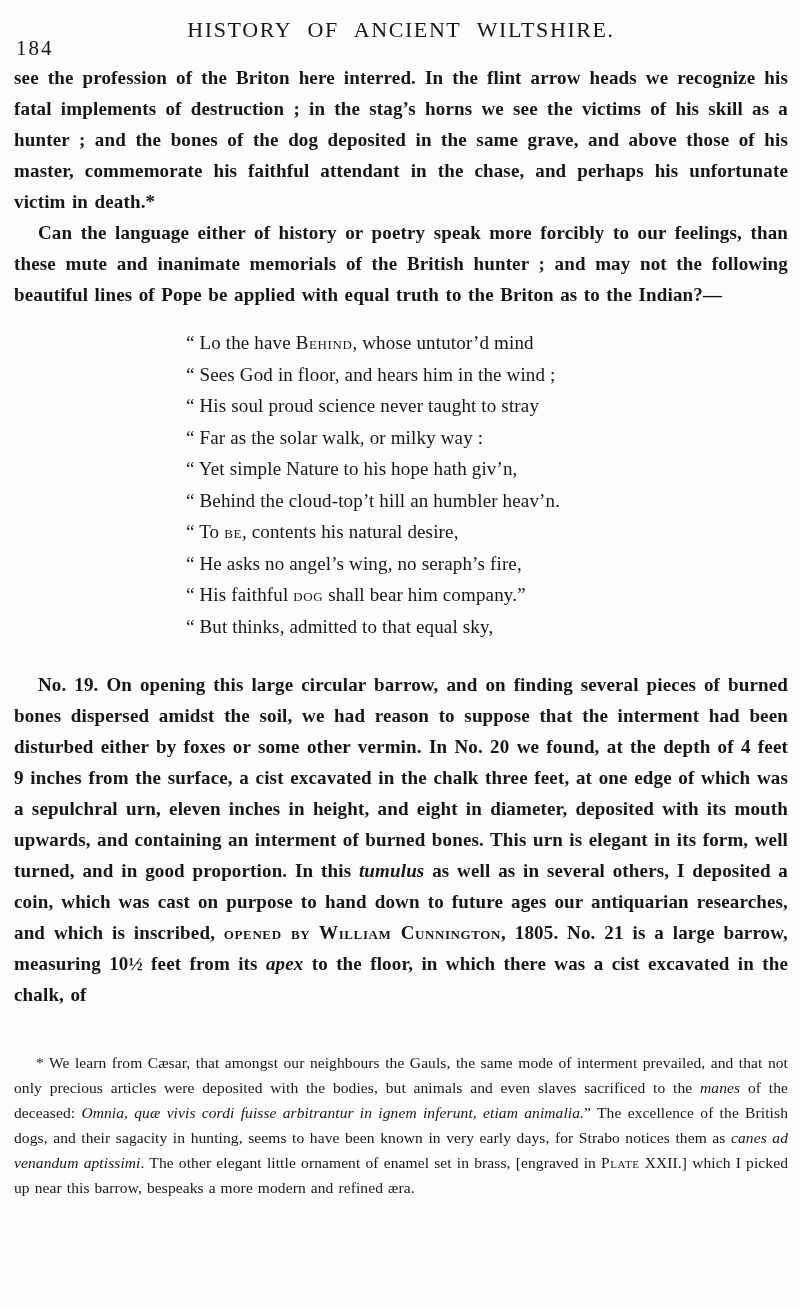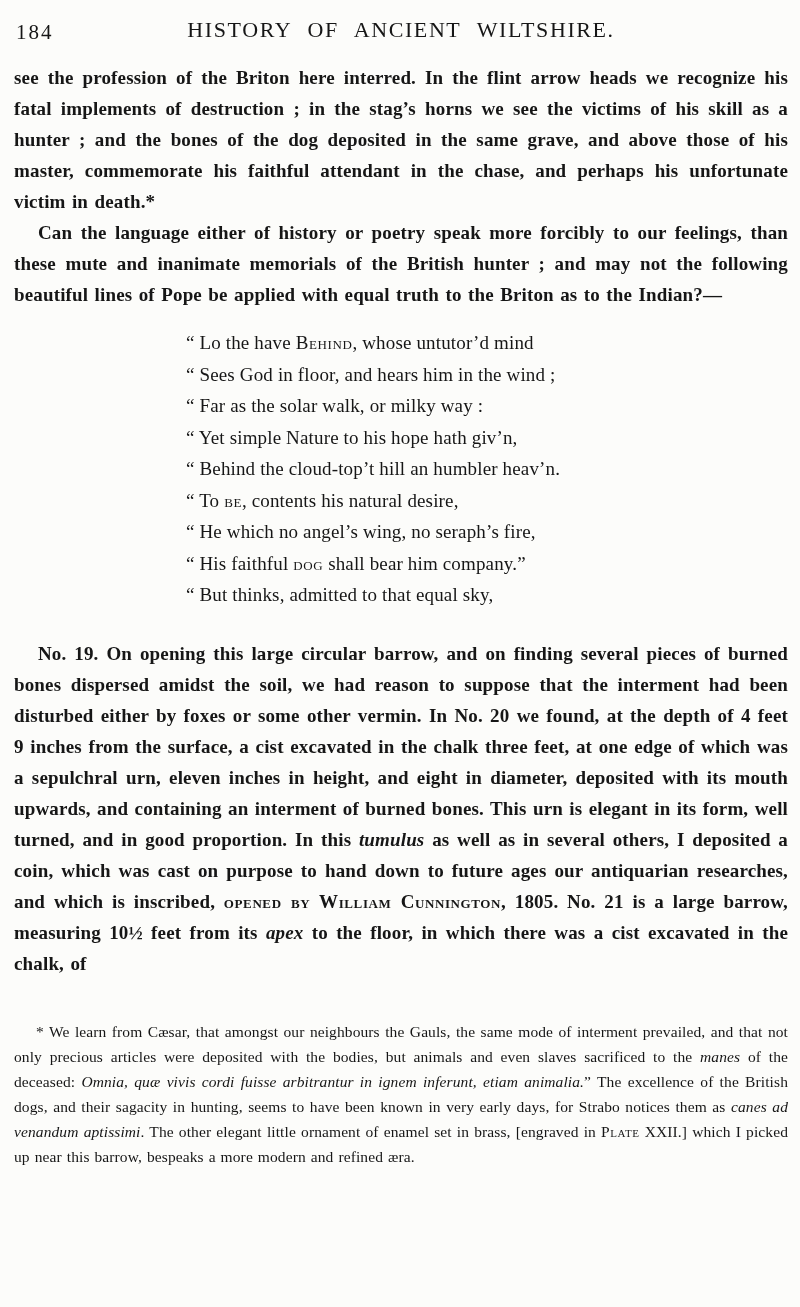--- a/index.html
+++ b/index.html
@@ -16,21 +16,21 @@
     overflow: hidden;
   }
   .running-head {
     position: relative;
     height: 36px;
     margin-bottom: 12px;
   }
   .page-num {
     position: absolute;
     left: 2px;
-    top: 6px;
+    top: 22px;
     font-size: 21px;
     letter-spacing: 2px;
   }
   .head-title {
     position: absolute;
     left: 0; right: 0;
     top: 3px;
     text-align: center;
     font-size: 22px;
     letter-spacing: 1.6px;
@@ -78,25 +78,26 @@
 
   <main>
 
     <p class="body-para"><span>see the profession of the Briton here interred.  In the flint arrow heads we recognize his fatal implements of destruction ; in the stag’s horns we see the victims of his skill as a hunter ;  and the bones of the dog deposited in the same grave, and above those of his master, commemorate his faithful attendant in the chase, and perhaps his unfortunate victim in death.*</span></p>
 
     <p class="body-para indent"><span>Can the language either of history or poetry speak more forcibly to our feelings, than these mute and inanimate memorials of the British hunter ; and may not the following beautiful lines of Pope be applied with equal truth to the Briton as to the Indian?—</span></p>
 
     <div class="poem">
         <div class="poem-line"><span>“ Lo the have </span><span class="seg-sc">Behind</span><span>, whose untutor’d mind</span></div>
         <div class="poem-line"><span>“ Sees God in floor, and hears him in the wind ;</span></div>
+        <div class="poem-line"><span>“ His soul proud science never taught to stray</span></div>
         <div class="poem-line"><span>“ Far as the solar walk, or milky way :</span></div>
         <div class="poem-line"><span>“ Yet simple Nature to his hope hath giv’n,</span></div>
         <div class="poem-line"><span>“ Behind the cloud-top’t hill an humbler heav’n.</span></div>
         <div class="poem-line"><span>“ To </span><span class="seg-sc">be</span><span>, contents his natural desire,</span></div>
-        <div class="poem-line"><span>“ He which no angel’s wing, no seraph’s fire,</span></div>
+        <div class="poem-line"><span>“ He asks no angel’s wing, no seraph’s fire,</span></div>
         <div class="poem-line"><span>“ His faithful </span><span class="seg-sc">dog</span><span> shall bear him company.”</span></div>
         <div class="poem-line"><span>“ But thinks, admitted to that equal sky,</span></div>
       </div>
 
     <p class="body-para indent"><span>No. 19.  On opening this large circular barrow, and on finding several pieces of burned bones dispersed amidst the soil, we had reason to suppose that the interment had been disturbed either by foxes or some other vermin.  In No. 20 we found, at the depth of 4 feet 9 inches from the surface, a cist excavated in the chalk three feet, at one edge of which was a sepulchral urn, eleven inches in height, and eight in diameter, deposited with its mouth upwards, and containing an interment of burned bones.  This urn is elegant in its form, well turned, and in good proportion.  In this </span><span class="seg-i">tumulus</span><span> as well as in several others, I deposited a coin, which was cast on purpose to hand down to future ages our antiquarian researches, and which is inscribed, </span><span class="seg-sc">opened by William Cunnington</span><span>, 1805.  No. 21 is a large barrow, measuring 10½ feet from its </span><span class="seg-i">apex</span><span> to the floor, in which there was a cist excavated in the chalk, of</span></p>
 
     <div class="footnote"><span>* We learn from Cæsar, that amongst our neighbours the Gauls, the same mode of interment prevailed, and that not only precious articles were deposited with the bodies, but animals and even slaves sacrificed to the </span><span class="seg-i">manes</span><span> of the deceased:  </span><span class="seg-i">Omnia, quæ vivis cordi fuisse arbitrantur in ignem inferunt, etiam animalia.</span><span>”  The excellence of the British dogs, and their sagacity in hunting, seems to have been known in very early days, for Strabo notices them as </span><span class="seg-i">canes ad venandum aptissimi</span><span>.  The other elegant little ornament of enamel set in brass, [engraved in </span><span class="seg-sc">Plate</span><span> XXII.] which I picked up near this barrow, bespeaks a more modern and refined æra.</span></div>
 
   </main>
 </div>

